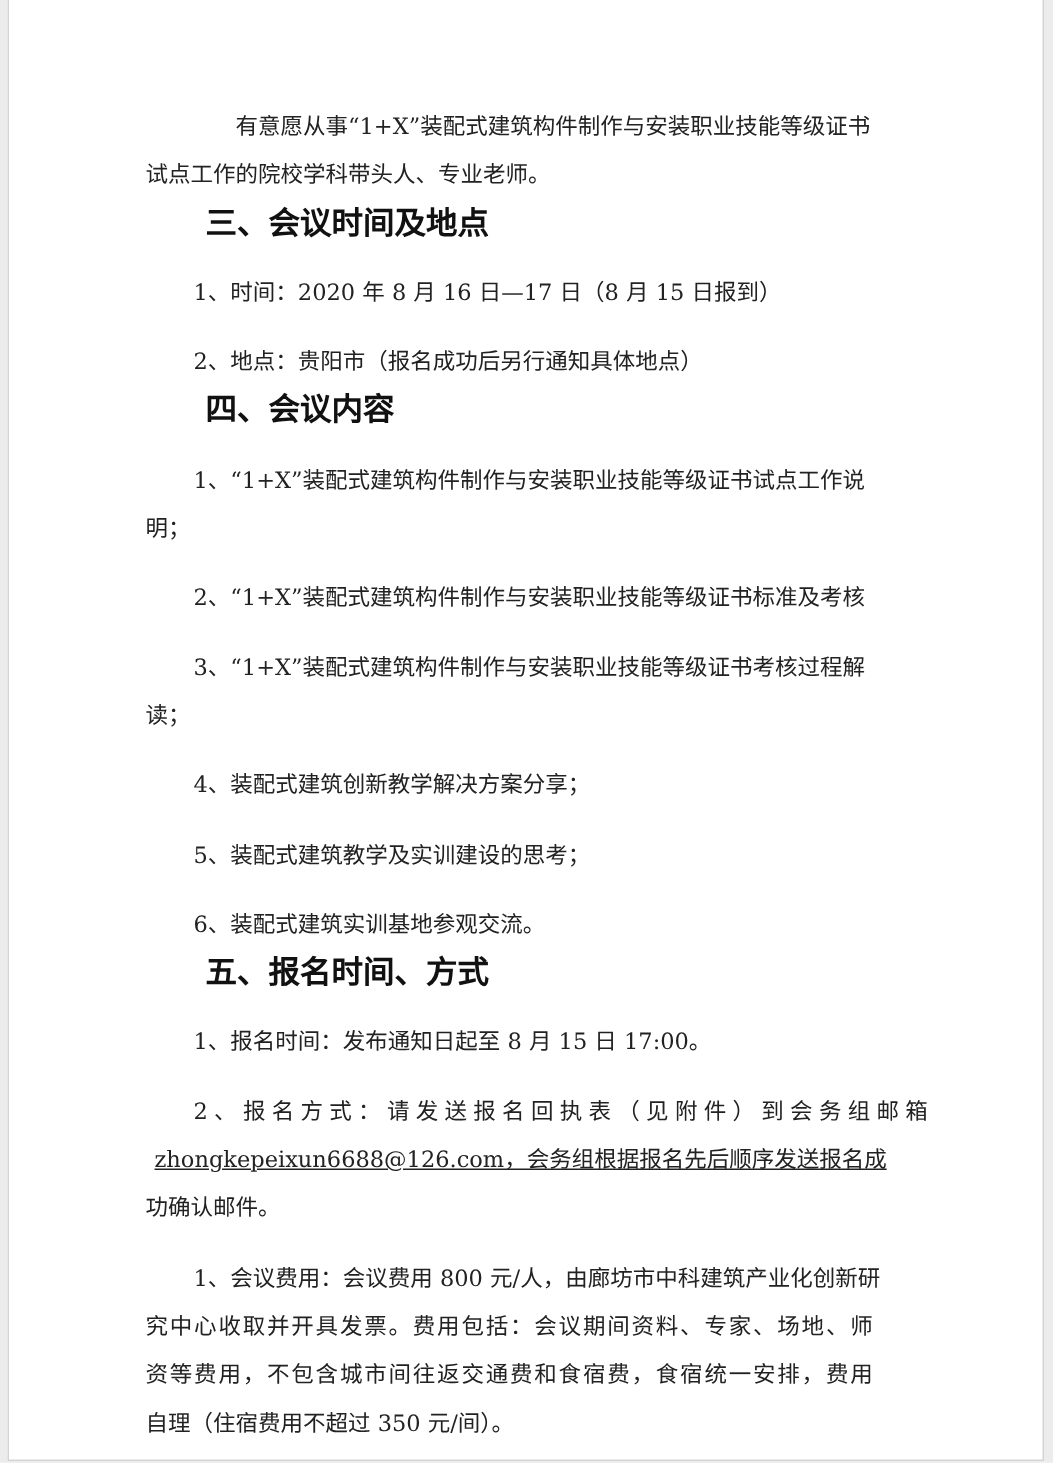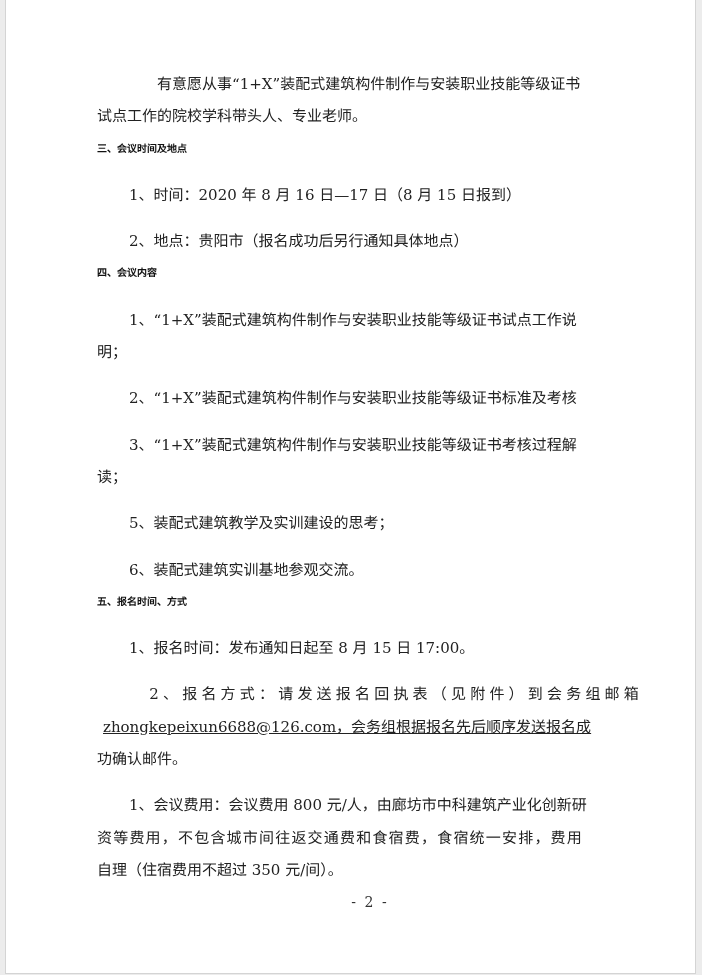--- a/index.html
+++ b/index.html
@@ -37,24 +37,25 @@
   }
   
   .l-open { padding-left: 60px; }
   
   .l-item { padding-left: 32px; margin-top: 14px; }
   
   .l-head {
     font-weight: bold;
     color: #111111;
     font-family: "DejaVu Sans", "Liberation Sans", sans-serif;
-    font-size: 10px;
+    font-size: 21px;
+    margin-left: 40px;
   }
   
-  .l-sp-wide { letter-spacing: 4.2px; text-align: right; }
+  .l-sp-wide { letter-spacing: 4.2px; }
   
   .l-sp-slight { letter-spacing: 1.2px; }
   
   .l-email { padding-left: 6px; text-decoration: underline; }
   .l-footer {
     text-align: center;
     font-size: 14px;
     letter-spacing: 2px;
     color: #333333;
   }
@@ -71,29 +72,31 @@
     <div class="ln l-head">三、会议时间及地点</div>
     <div class="ln l-item">1、时间：2020 年 8 月 16 日—17 日（8 月 15 日报到）</div>
     <div class="ln l-item">2、地点：贵阳市（报名成功后另行通知具体地点）</div>
 
     <div class="ln l-head">四、会议内容</div>
     <div class="ln l-item">1、“1+X”装配式建筑构件制作与安装职业技能等级证书试点工作说</div>
     <div class="ln">明；</div>
     <div class="ln l-item">2、“1+X”装配式建筑构件制作与安装职业技能等级证书标准及考核</div>
     <div class="ln l-item">3、“1+X”装配式建筑构件制作与安装职业技能等级证书考核过程解</div>
     <div class="ln">读；</div>
+    <div class="ln l-item">4、装配式建筑创新教学解决方案分享；</div>
     <div class="ln l-item">5、装配式建筑教学及实训建设的思考；</div>
     <div class="ln l-item">6、装配式建筑实训基地参观交流。</div>
 
     <div class="ln l-head">五、报名时间、方式</div>
     <div class="ln l-item">1、报名时间：发布通知日起至 8 月 15 日 17:00。</div>
     <div class="ln l-item l-sp-wide">2、报名方式：请发送报名回执表（见附件）到会务组邮箱</div>
     <div class="ln l-email">zhongkepeixun6688@126.com，会务组根据报名先后顺序发送报名成</div>
     <div class="ln">功确认邮件。</div>
 
     <div class="ln l-item">1、会议费用：会议费用 800 元/人，由廊坊市中科建筑产业化创新研</div>
+    <div class="ln l-sp-slight">究中心收取并开具发票。费用包括：会议期间资料、专家、场地、师</div>
     <div class="ln l-sp-slight">资等费用，不包含城市间往返交通费和食宿费，食宿统一安排，费用</div>
     <div class="ln">自理（住宿费用不超过 350 元/间）。</div>
 
     <div class="ln l-footer">- 2 -</div>
 
   </div>
 </div>
 
 </body></html>

